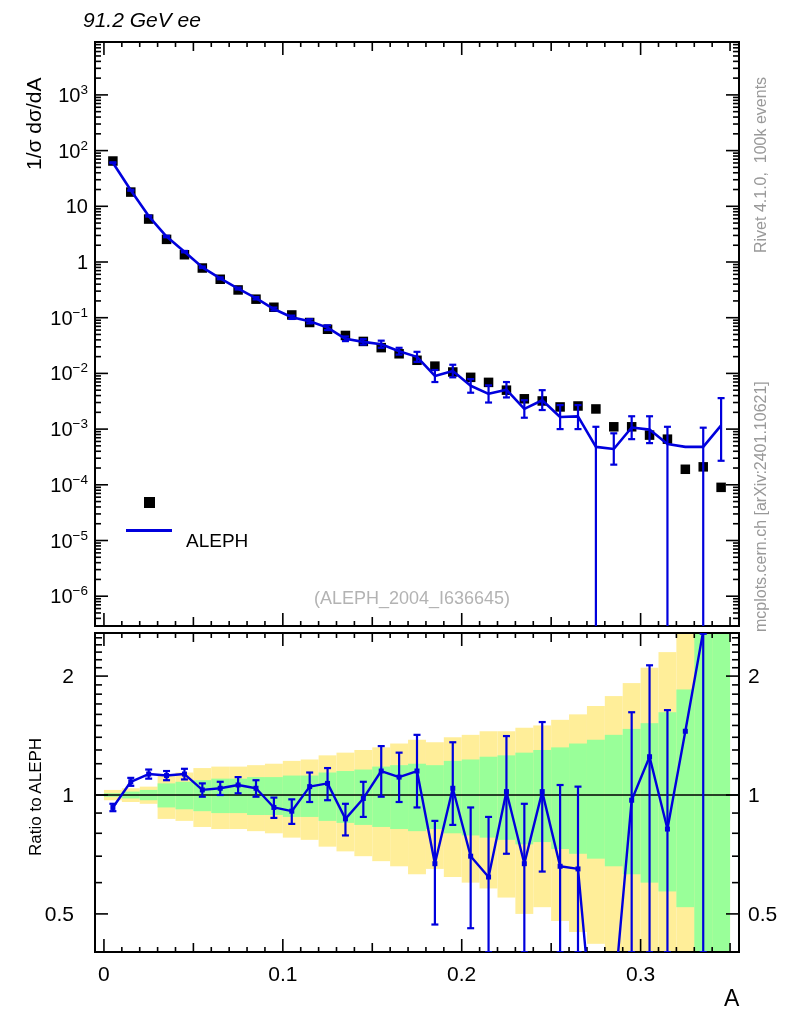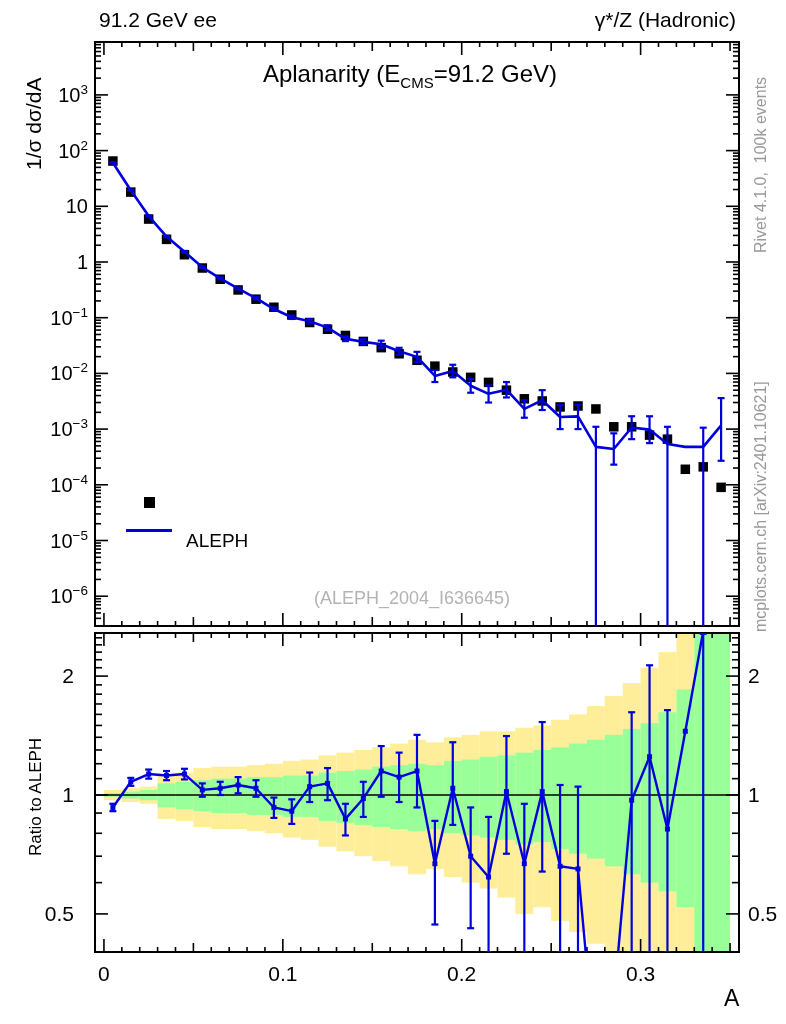--- a/index.html
+++ b/index.html
@@ -785,24 +785,22 @@
           <rect x="629.1666666666667" y="797.7251649648333" width="5" height="5" fill="#0000dd"></rect>
           <rect x="647.0555555555555" y="754.2205448618178" width="5" height="5" fill="#0000dd"></rect>
           <rect x="664.9444444444445" y="826.5435283084319" width="5" height="5" fill="#0000dd"></rect>
           <rect x="682.8333333333334" y="728.7596391171849" width="5" height="5" fill="#0000dd"></rect>
           <rect x="700.7222222222223" y="628.5855275515269" width="5" height="5" fill="#0000dd"></rect>
           <rect x="718.6111111111111" y="604.0371043857333" width="5" height="5" fill="#0000dd"></rect>
         </g>
       </g>
     </svg>
 
-  <div class="overlay hdr" style="left:99px;">91.2 GeV ee</div>
-  <div class="overlay hdr" style="right:50px;">γ*/Z (Hadronic)</div>
+  <div class="overlay hdr" style="left:83px;font-style:italic;">91.2 GeV ee</div>
 
-  <div class="overlay title"><span>Aplanarity (E</span><sub>CMS</sub><span>=91.2 GeV)</span></div>
 
   <div class="vtext ylab-main">1/σ dσ/dA</div>
   <div class="vtext ylab-ratio">Ratio to ALEPH</div>
   <div class="overlay xlab">A</div>
 
   <div class="legend-sq" style="left:144px;top:497px;"></div>
   <div class="legend-label" style="left:186px;top:493px;margin-top:37px;">ALEPH</div>
   <div class="legend-line" style="left:126px;top:529px;"></div>
 
   <div class="overlay watermark">(ALEPH_2004_I636645)</div>

